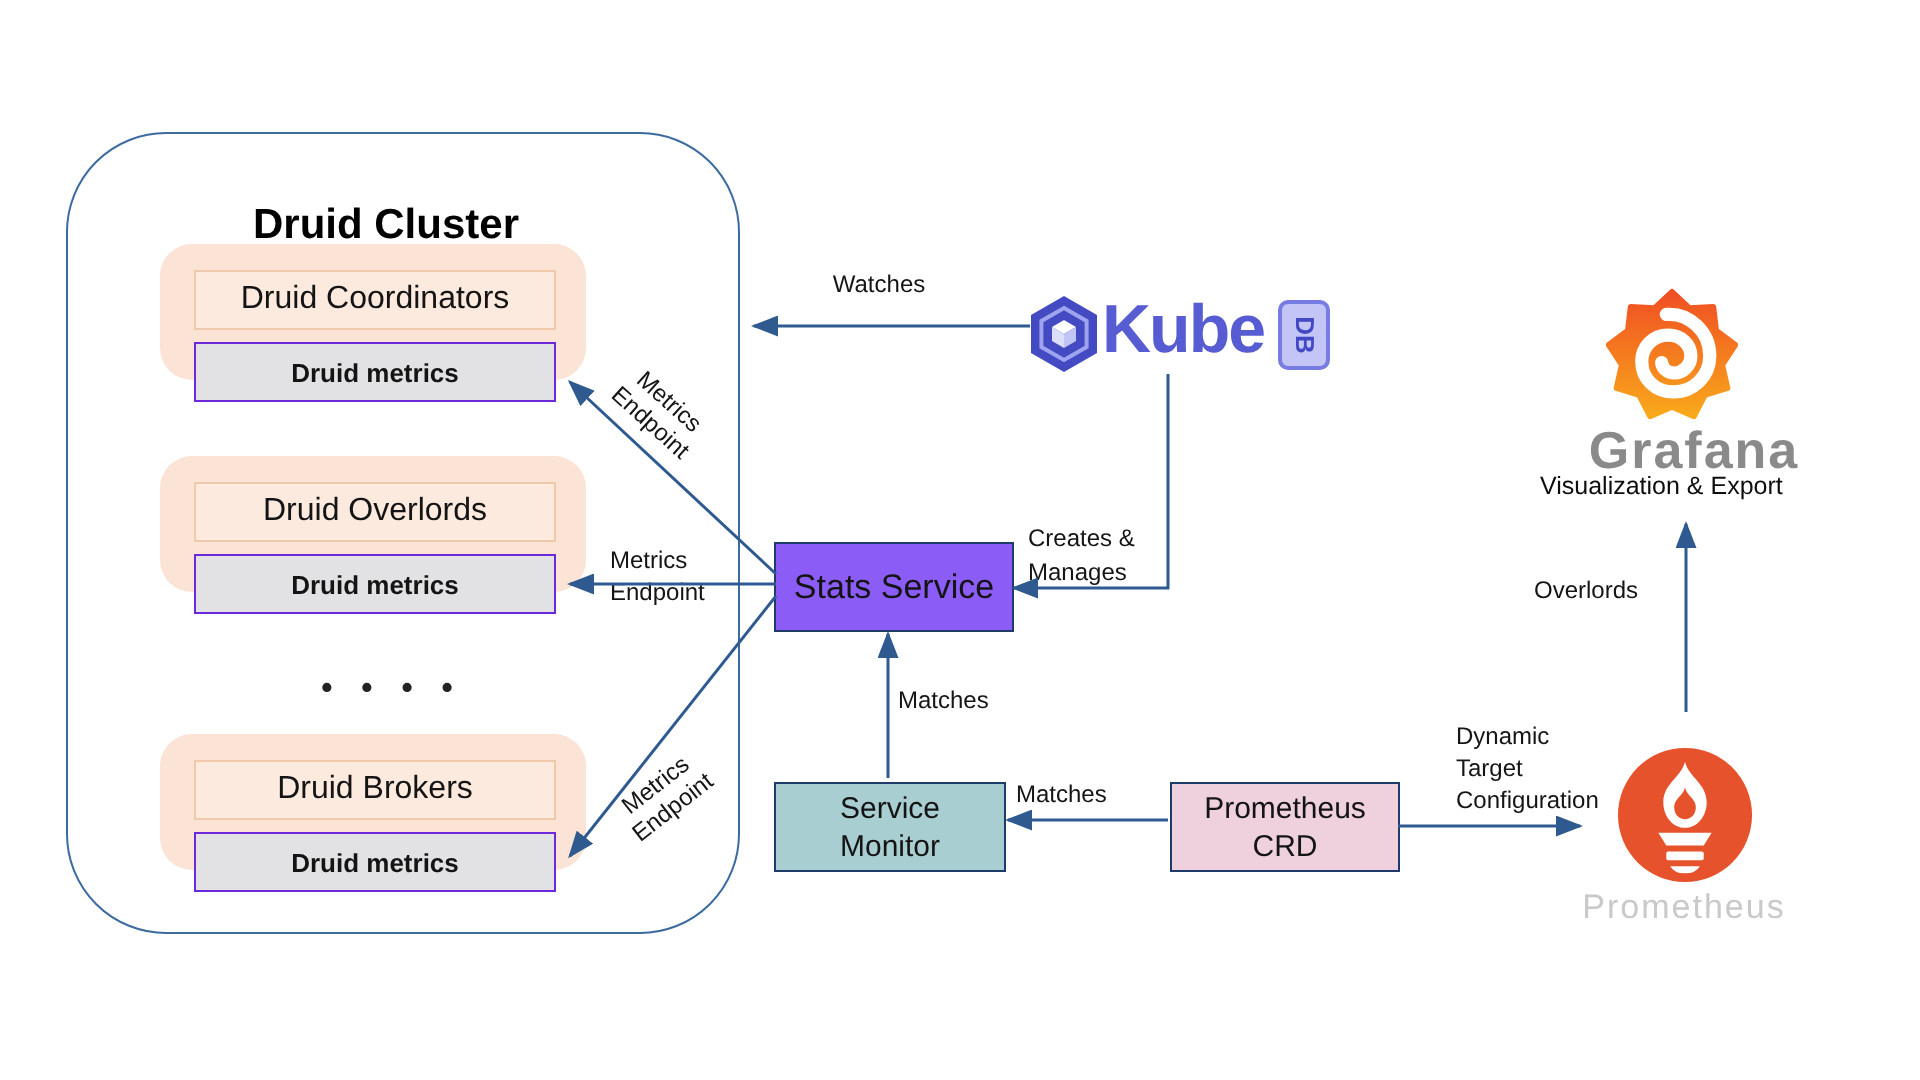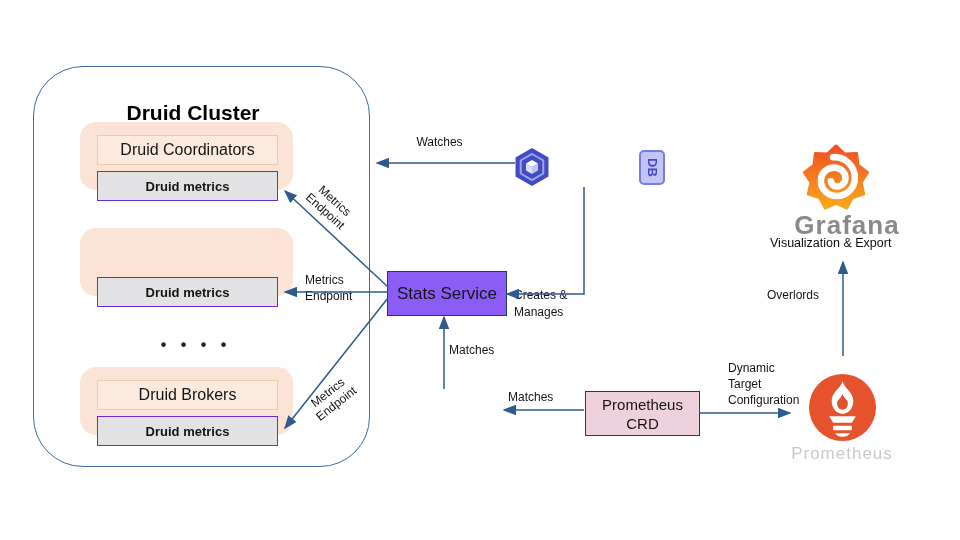--- a/index.html
+++ b/index.html
@@ -23,21 +23,21 @@
         font-weight:bold;letter-spacing:5px;color:#222;}
   
   .sbox{position:absolute;display:flex;flex-direction:column;align-items:center;justify-content:center;
         border:1.5px solid #1f3b67;text-align:center;line-height:19px;font-size:15px;color:#141414;}
   .stats{left:387px;top:271px;width:118px;height:43px;background:#8b5cf6;font-size:17px;}
   .monitor{left:387px;top:391px;width:114px;height:43px;background:#a9ced2;}
   .crd{left:585px;top:391px;width:113px;height:43px;background:#efd1de;}
   
   .edge-label{position:absolute;font-size:12px;color:#151515;line-height:16px;white-space:nowrap;}
   .lbl-watches{left:402px;top:134px;width:75px;text-align:center;}
-  .lbl-creates{left:514px;top:287px;line-height:17px;}
+  .lbl-creates{left:514px;top:261px;line-height:17px;}
   .lbl-matches-up{left:449px;top:342px;}
   .lbl-matches-left{left:508px;top:389px;}
   .lbl-dynamic{left:728px;top:360px;}
   .lbl-datasource{left:767px;top:287px;}
   .me{width:72px;text-align:center;line-height:14px;}
   .me span{display:block;}
   .me-rot1{left:294px;top:192px;transform:rotate(42deg);}
   .me-horiz{left:305px;top:272px;width:72px;text-align:left;line-height:16px;}
   .me-rot3{left:296px;top:384px;transform:rotate(-38deg);}
   
@@ -64,44 +64,50 @@
 <div id="stage">
 
   <div class="cluster"></div>
   <div class="cluster-title">Druid Cluster</div>
 
   <div class="node-group g1">
     <div class="node-name">Druid Coordinators</div>
     <div class="node-metrics">Druid metrics</div>
   </div>
   <div class="node-group g2">
+    <div class="node-name">Druid Overlords</div>
     <div class="node-metrics">Druid metrics</div>
   </div>
   <div class="dots">• • • •</div>
   <div class="node-group g3">
     <div class="node-name">Druid Brokers</div>
     <div class="node-metrics">Druid metrics</div>
   </div>
 
   <div class="sbox stats">
     <span>Stats Service</span>
+  </div>
+  <div class="sbox monitor">
+    <span>Service</span>
+    <span>Monitor</span>
   </div>
   <div class="sbox crd">
     <span>Prometheus</span>
     <span>CRD</span>
   </div>
 
   <div class="kubedb">
     <svg class="kube-hex" width="40" height="40" viewBox="0 0 40 40">
       <polygon points="20,1 36.5,10.5 36.5,29.5 20,39 3.5,29.5 3.5,10.5" fill="#444ac1"></polygon>
       <polygon points="20,7 31.3,13.5 31.3,26.5 20,33 8.7,26.5 8.7,13.5" fill="none" stroke="#9ea3ef" stroke-width="2"></polygon>
       <path d="M20,13 L26,16.5 L20,20 L14,16.5 Z" fill="#ffffff"></path>
       <path d="M14,16.5 L20,20 L20,27 L14,23.5 Z" fill="#dcdffa"></path>
       <path d="M26,16.5 L20,20 L20,27 L26,23.5 Z" fill="#c0c5f5"></path>
     </svg>
+    <div class="kube-word">Kube</div>
     <div class="kube-badge">
       <span>DB</span>
     </div>
   </div>
 
   <svg class="abs" style="left:802px;top:144px;" width="68" height="68" viewBox="0 0 72 72">
     <defs>
       <linearGradient id="ggrad" x1="0" y1="0" x2="0" y2="1">
         <stop offset="0" stop-color="#f04e23"></stop>
         <stop offset="1" stop-color="#f9a91b"></stop>

